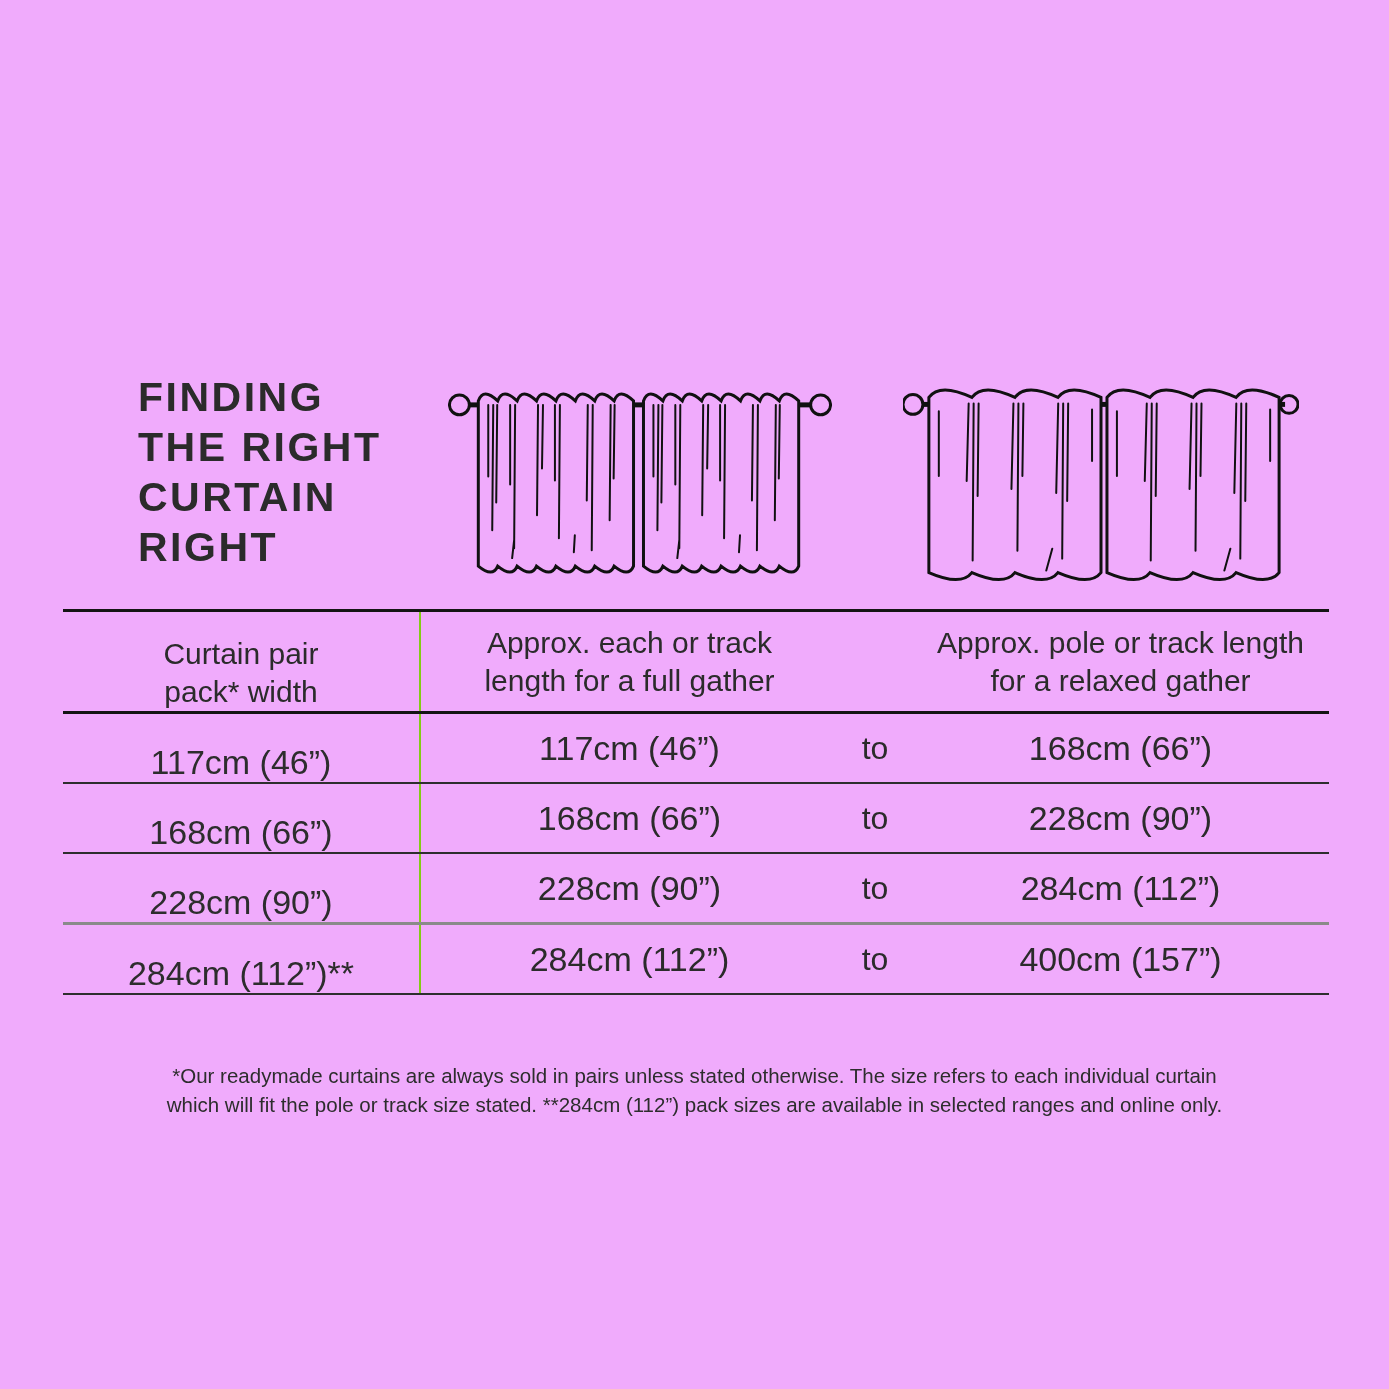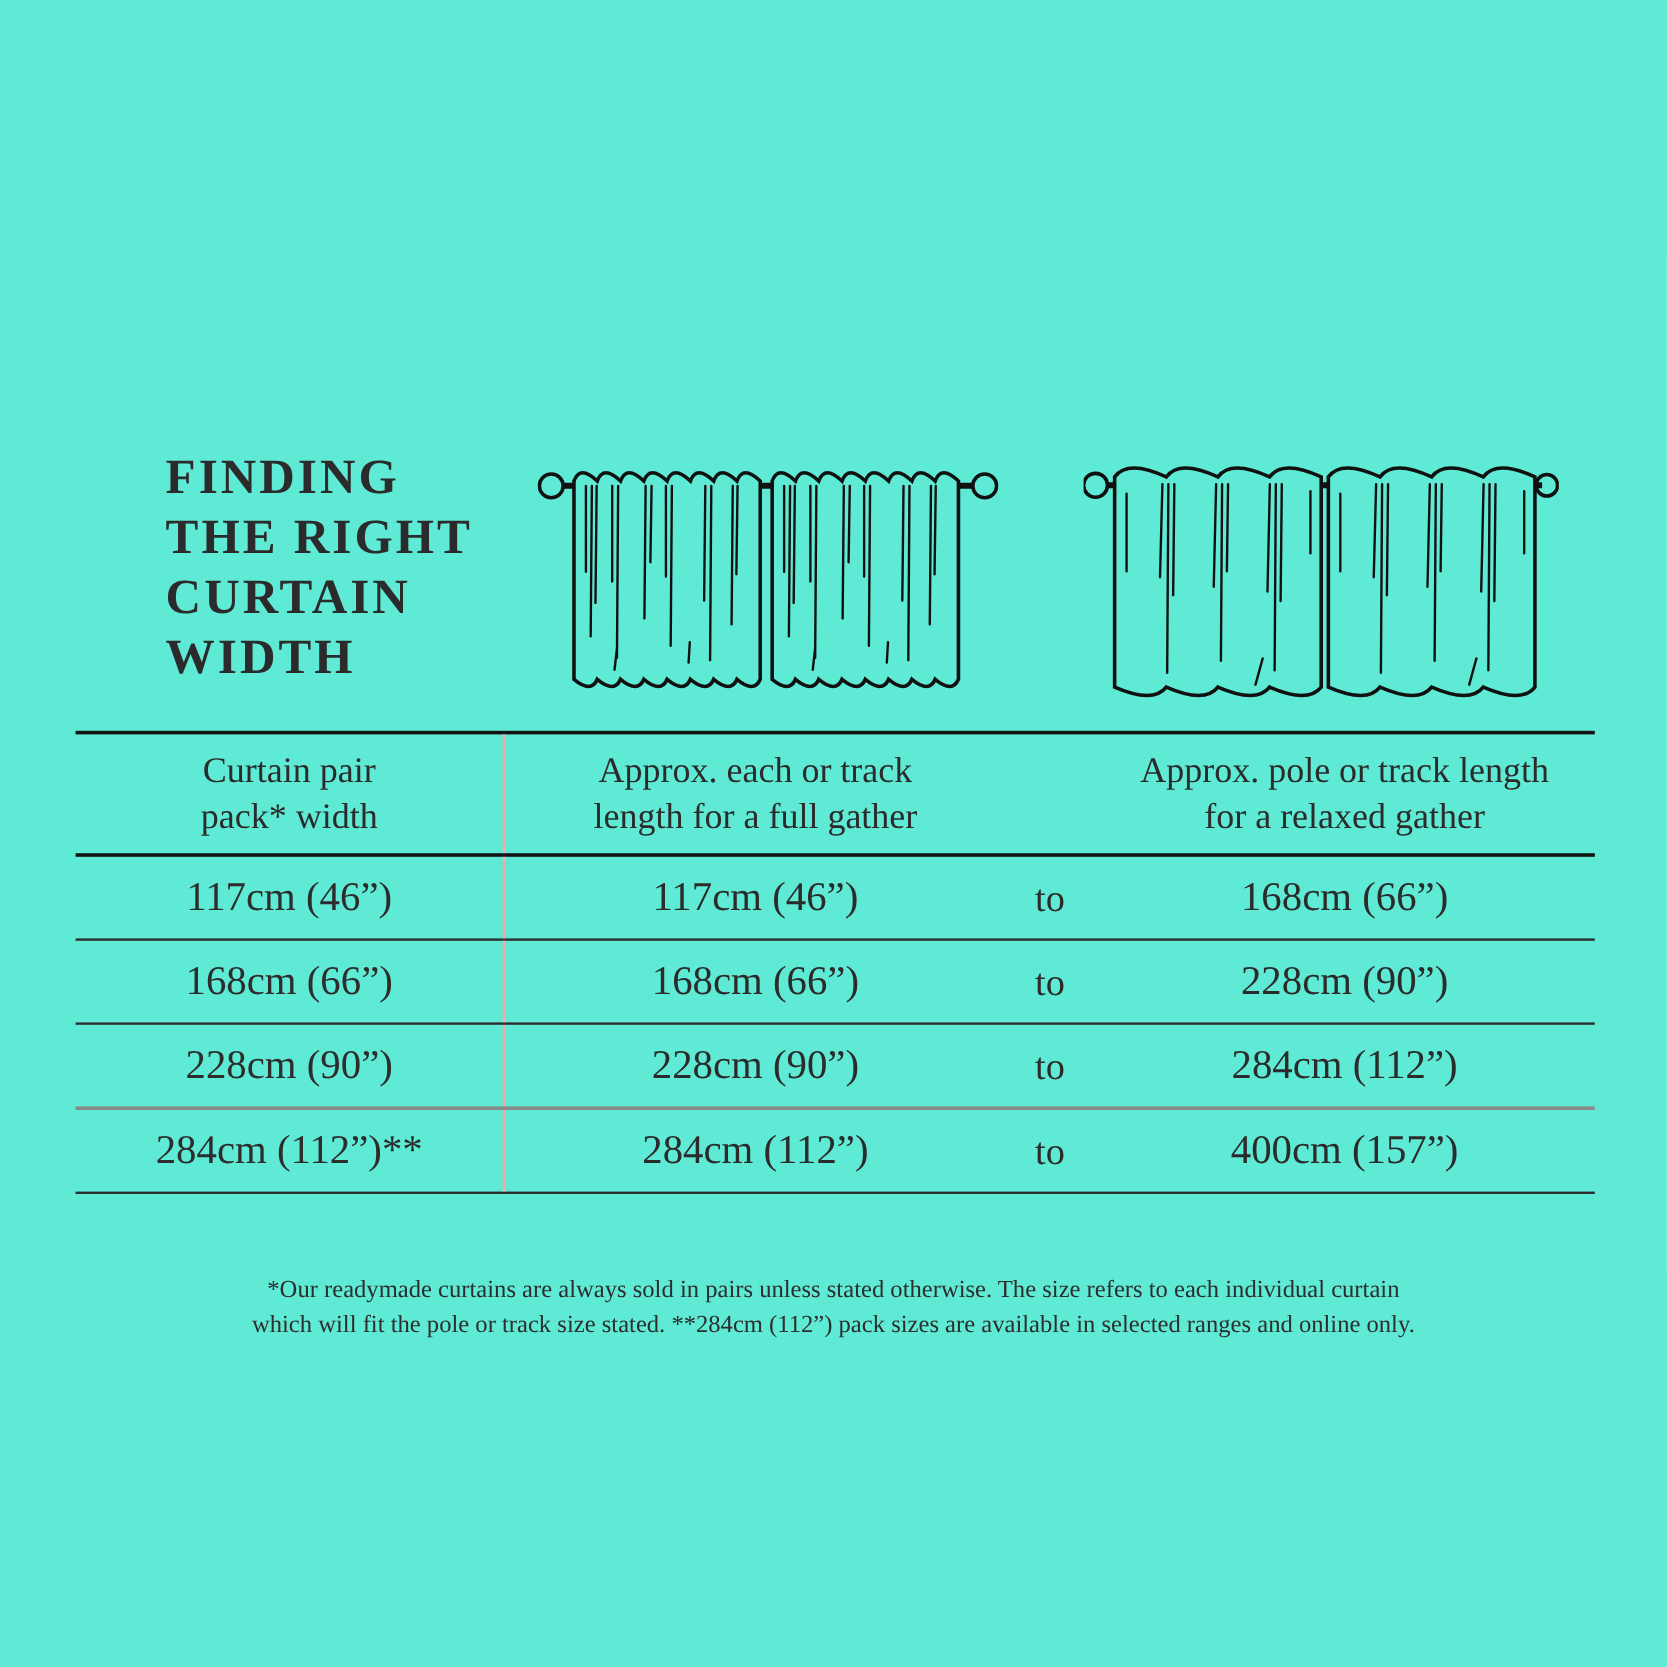--- a/index.html
+++ b/index.html
@@ -1,38 +1,38 @@
 <!DOCTYPE html>
 <html><head>
 <meta charset="utf-8">
 <style>
   html,body{margin:0;padding:0;background:#ffffff;}
   body{width:1389px;height:1389px;position:relative;overflow:hidden;
        font-family:"Liberation Sans",sans-serif;color:#2d2d2d;}
-  .canvas{position:absolute;inset:0;background:#5eead4;font-family:Liberation Serif, serif;}
+  .canvas{position:absolute;inset:0;background:#f0abfc;}
 
   
   .title{position:absolute;left:138px;top:372px;font-size:41px;font-weight:700;
          letter-spacing:2.5px;line-height:50px;color:#2b2b2b;}
 
   
   .illus{position:absolute;}
   .illus-full{left:448px;top:381px;width:384px;height:199px;}
   .illus-relaxed{left:903px;top:379px;width:396px;height:211px;}
 
   
   .table{position:absolute;left:63px;top:609px;width:1266px;border-top:3px solid #141414;}
   .row{display:grid;grid-template-columns:358px 1fr;}
   .row.header{height:99px;border-bottom:3px solid #141414;}
   .row.data{height:68px;}
   .row.sep-dark{border-bottom:2px solid #2e2e2e;}
   .row.sep-gray{border-bottom:3px solid #8a8a8a;}
   .table{border-bottom:2px solid #2e2e2e;}
-  .c1{border-right:2px solid #fca5a5;display:flex;flex-direction:column;
-      align-items:center;justify-content:center;text-align:center;}
+  .c1{border-right:2px solid #84cc16;display:flex;flex-direction:column;
+      align-items:center;justify-content:flex-end;text-align:center;}
   .rightcell{display:grid;grid-template-columns:1fr 74px 1fr;align-items:center;}
   .hcell{text-align:center;font-size:30px;line-height:38px;color:#2b2b2b;}
   .c1.hcell{font-size:30px;line-height:38px;}
   .vcell{text-align:center;font-size:34px;color:#2b2b2b;}
   .tocell{text-align:center;font-size:32px;color:#2b2b2b;}
   .row.data .c1{font-size:34px;}
 
   
   .footnote{position:absolute;left:0;right:0;top:1061px;text-align:center;
             font-size:20.5px;line-height:29px;color:#2d2d2d;}
@@ -41,21 +41,21 @@
 </style>
 </head>
 <body>
 
 <div class="canvas">
 
   <div class="title">
     <div>FINDING</div>
     <div>THE RIGHT</div>
     <div>CURTAIN</div>
-    <div>WIDTH</div>
+    <div>RIGHT</div>
   </div>
 
   <svg class="illus illus-full" viewBox="0 0 385 200">
     <circle class="ln" cx="11" cy="24" r="10" stroke-width="3"></circle>
     <path class="ln" d="M21 24 L30 24" stroke-width="5"></path>
     <path class="ln" d="M186 24 L196 24" stroke-width="5"></path>
     <path class="ln" d="M352 24 L364 24" stroke-width="5"></path>
     <circle class="ln" cx="374" cy="24" r="10" stroke-width="3"></circle>
 
     <path class="ln" stroke-width="3" d="M30 20

